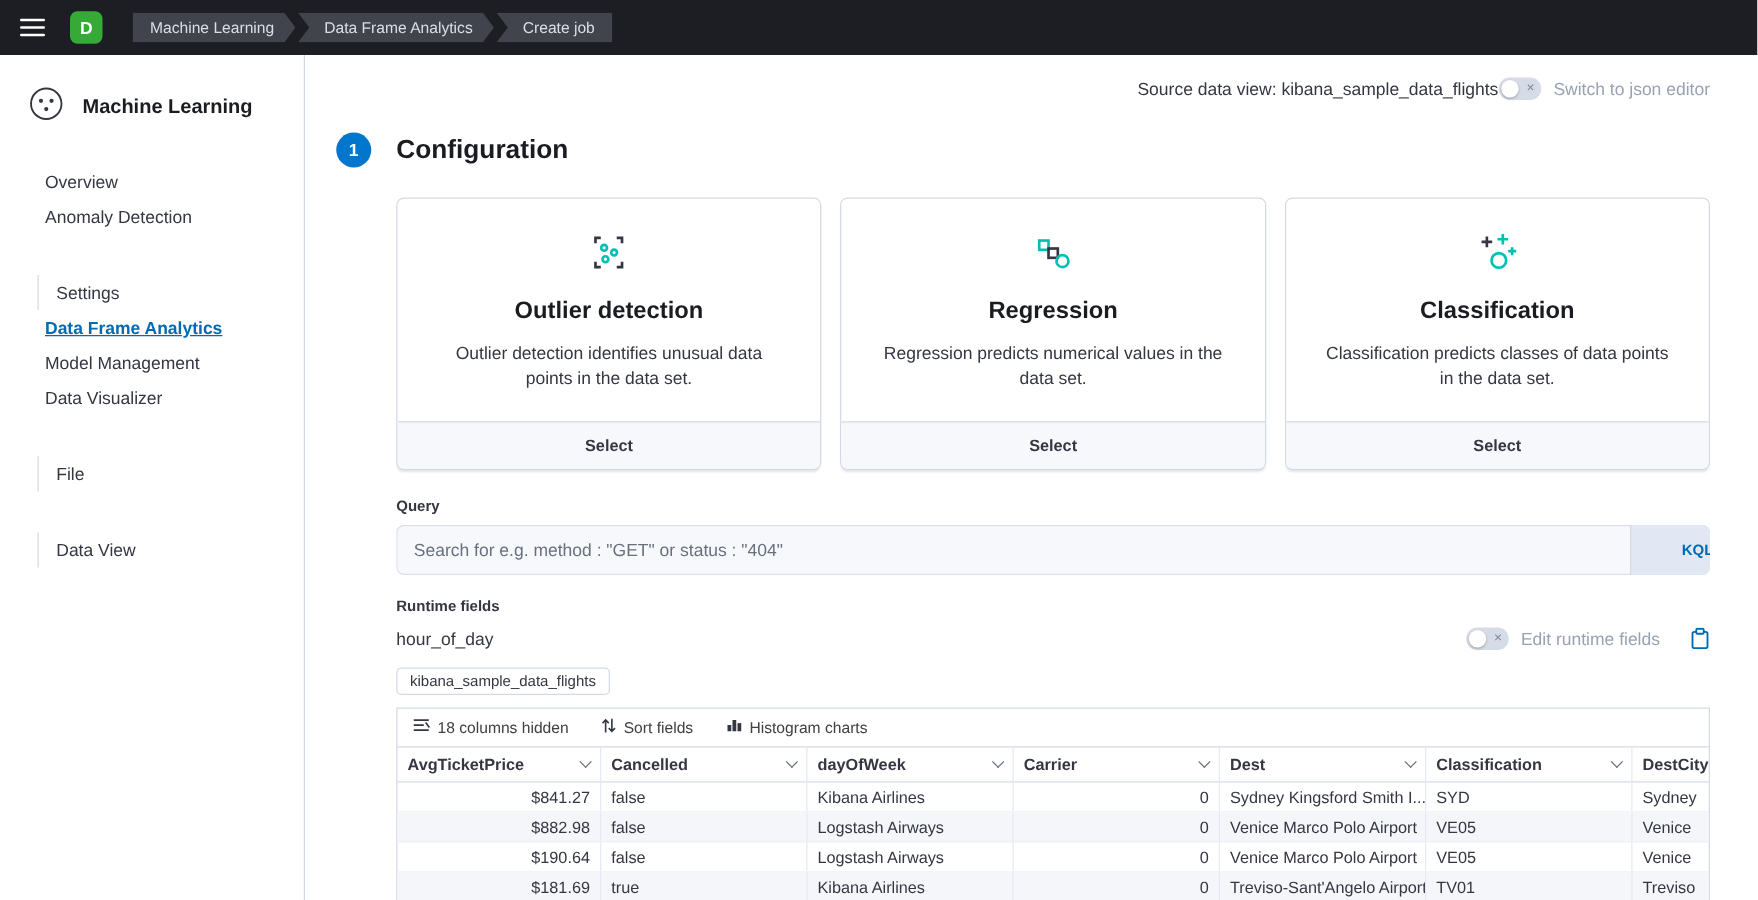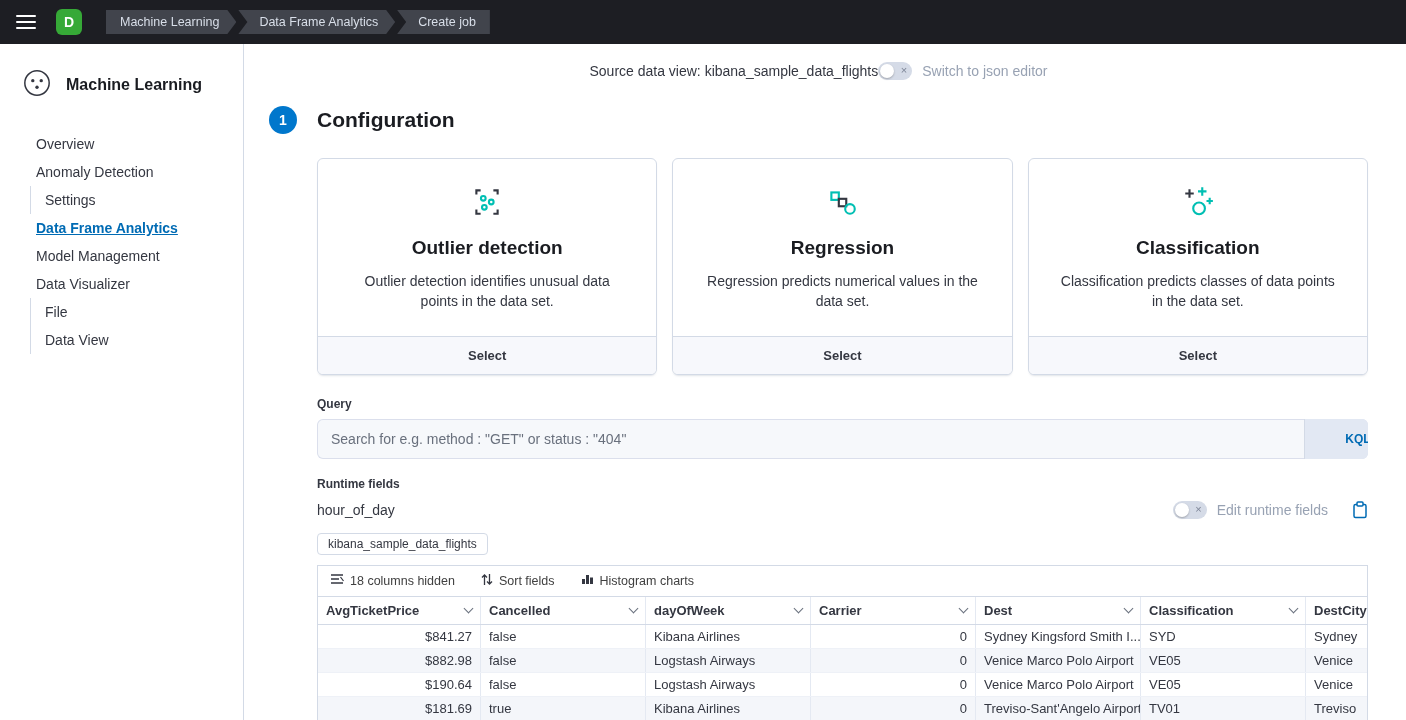--- a/index.html
+++ b/index.html
@@ -20,26 +20,26 @@
 
   
   .shell { display:flex; height:676px; }
 
   
   .sidebar { width:244px; flex-shrink:0; border-right:1px solid #d3dae6; padding-top:24px; background:#fff; }
   .sb-head { display:flex; align-items:center; gap:14px; padding-left:22px; margin-bottom:28px; }
   .sb-title { font-size:16px; font-weight:700; color:#1a1c21; }
   .nav { display:flex; flex-direction:column; }
   .nav a { display:block; font-size:14px; line-height:18px; color:#343741; text-decoration:none; padding:5px 0 5px 36px; cursor:pointer; }
-  .nav a.indent { margin-left:30px; padding-left:14px; border-left:1px solid #d3dae6; }
+  .nav a.indent { margin-left:30px; padding-left:14px; border-left:1px solid #d3dae6;margin-top:33px; }
   .nav a.active { color:#006bb4; font-weight:700; text-decoration:underline; }
 
   
   .main { flex:1; padding:18px 38px 0 25px; overflow:hidden; }
-  .row-between { display:flex; justify-content:center; align-items:center; }
+  .row-between { display:flex; justify-content:flex-end; align-items:center; }
   .source { font-size:14px; color:#343741; }
   .mute { color:#98a2b3; font-size:14px; cursor:default; }
 
   .switch { width:34px; height:18px; border-radius:9px; background:#d5dbe7; position:relative; display:inline-block; cursor:pointer; flex-shrink:0; }
   .switch .knob { position:absolute; left:2px; top:2px; width:14px; height:14px; border-radius:50%; background:#fff; box-shadow:0 1px 2px rgba(0,0,0,.25); }
   .switch .x { position:absolute; right:5px; top:50%; transform:translateY(-52%); font-size:11px; line-height:1; color:#7d8597; }
   .ctrl-group { display:flex; align-items:center; gap:10px; }
 
   .step { display:flex; align-items:center; gap:20px; margin-top:26px; }
   .stepnum { width:28px; height:28px; border-radius:50%; background:#0077cc; color:#fff; font-size:14px; font-weight:600;

